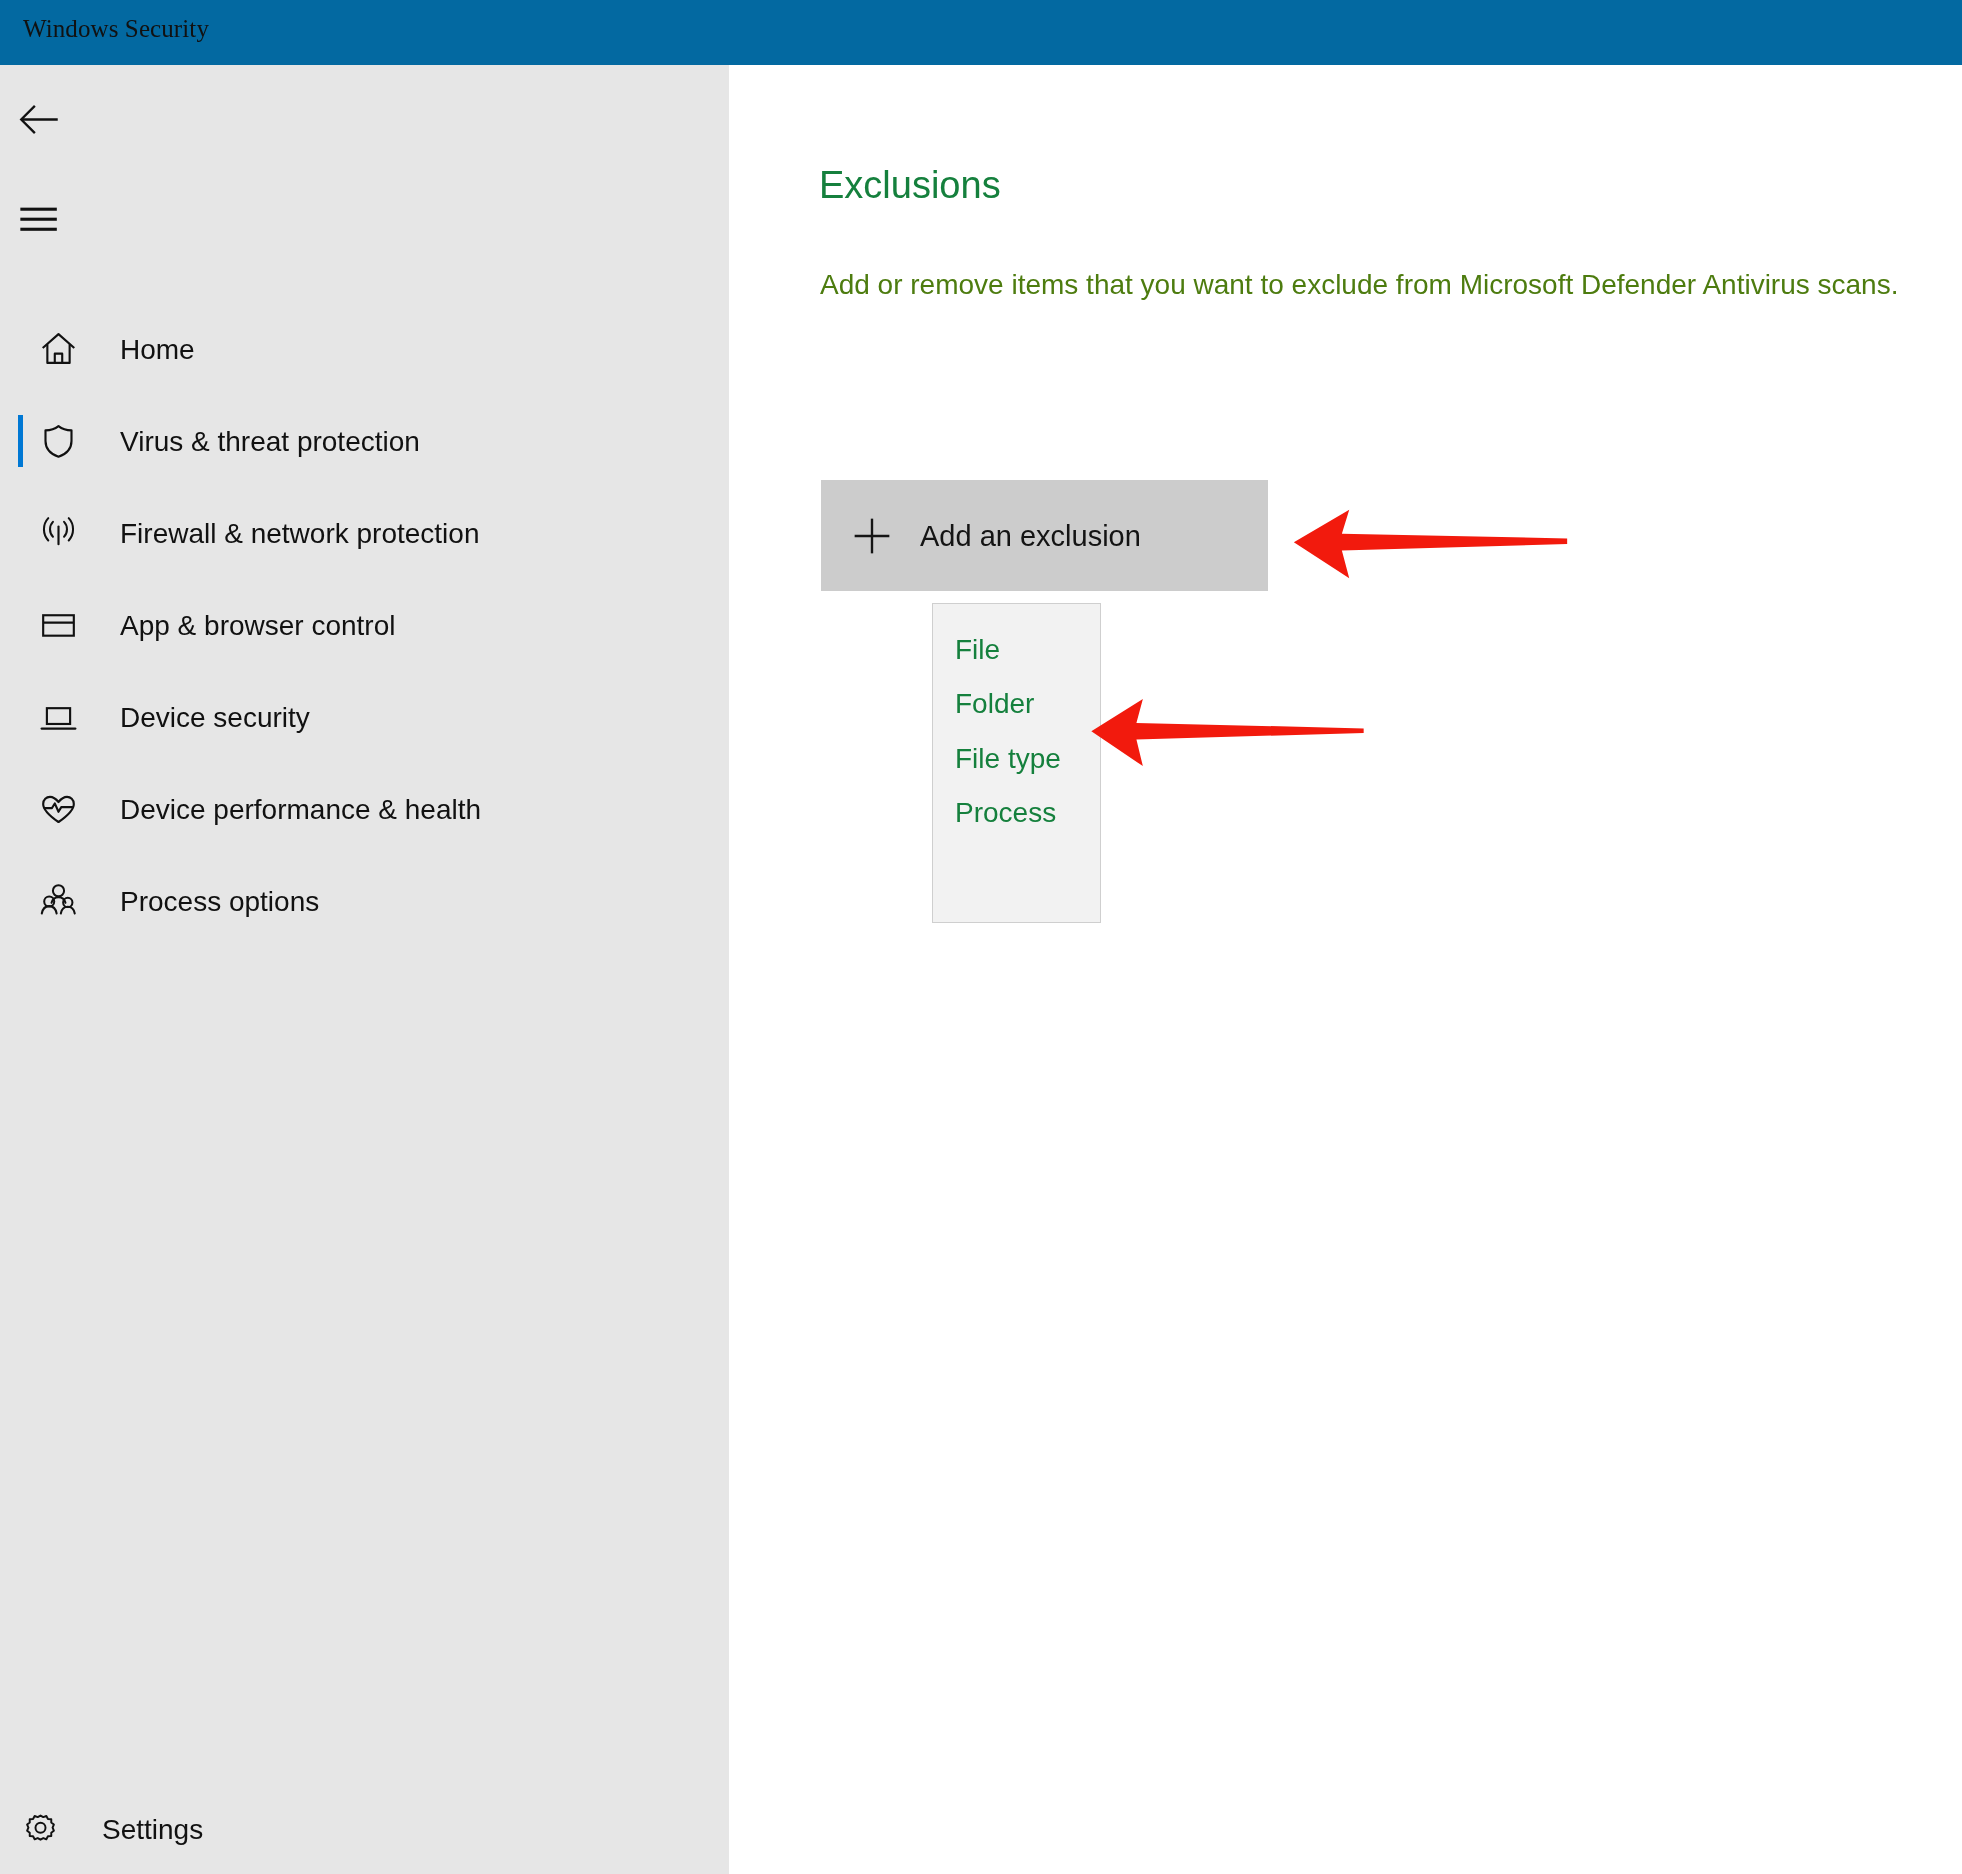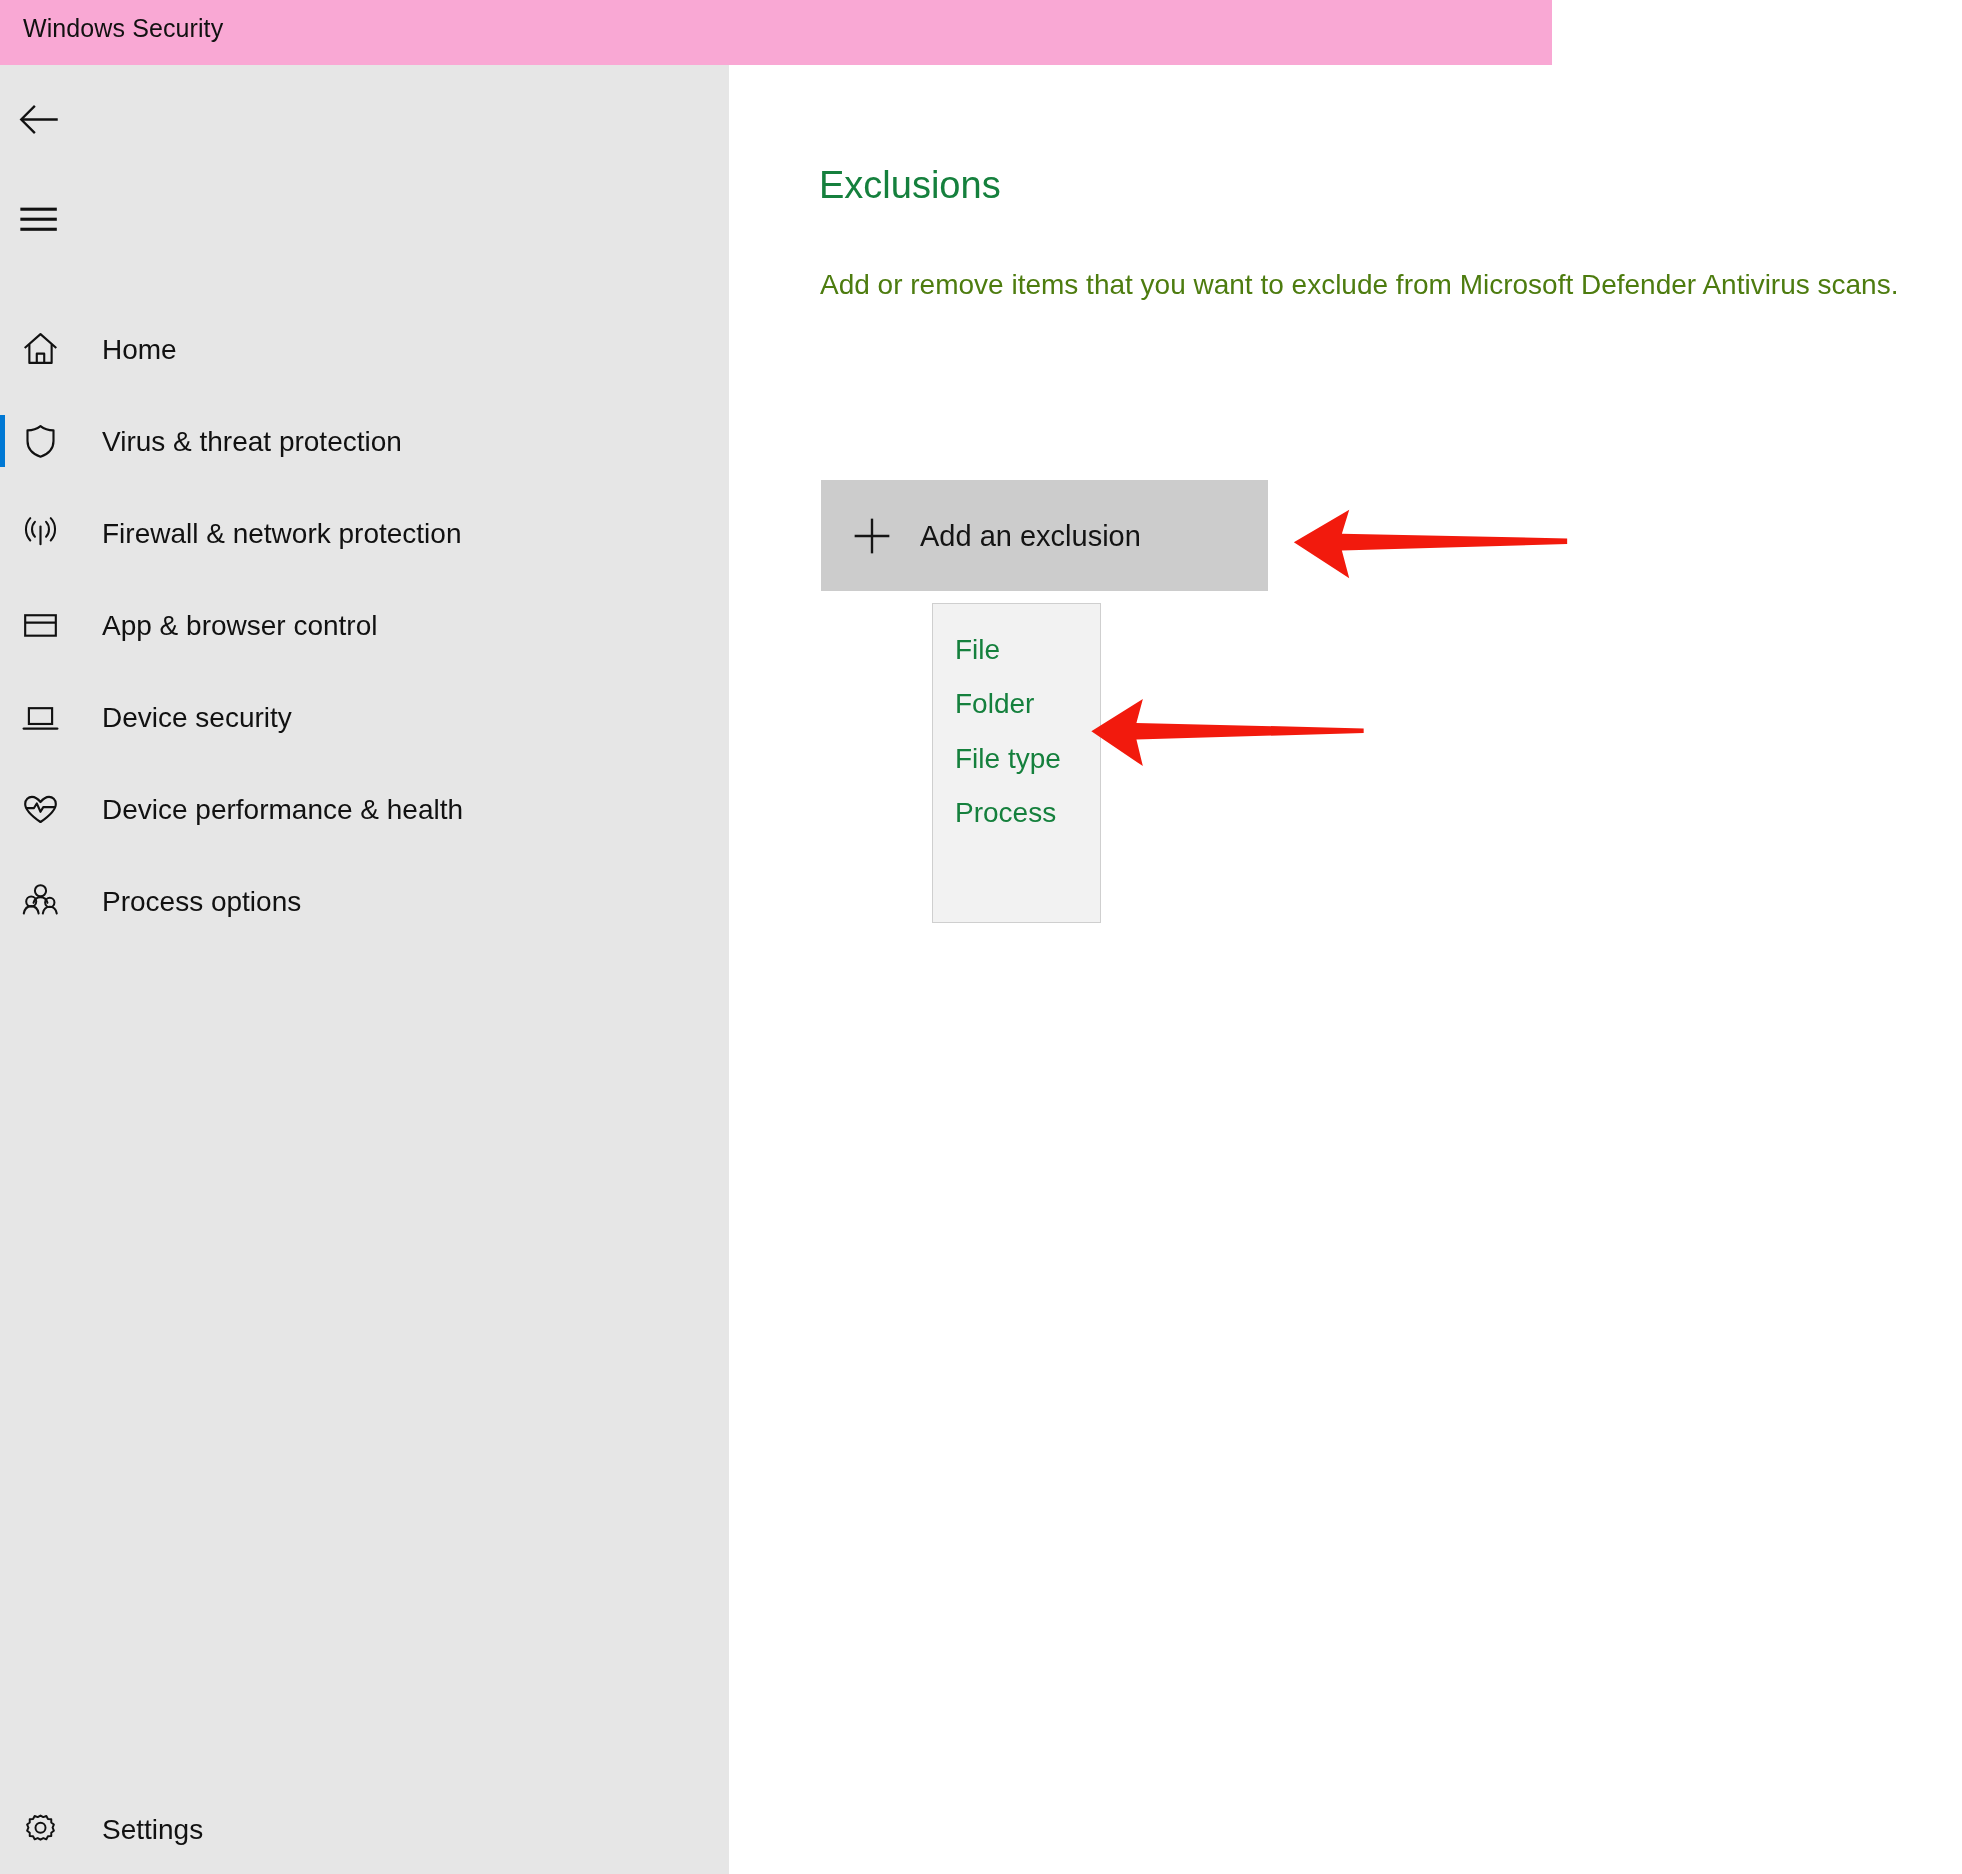--- a/index.html
+++ b/index.html
@@ -14,22 +14,23 @@
     overflow: hidden;
     font-family: "Liberation Sans", sans-serif;
     color: #000000;
     -webkit-font-smoothing: antialiased;
   }
 
   
   #titlebar {
     position: absolute;
     left: 0; top: 0;
-    width: 1552px; height: 65px;
-    background: #f9a8d4;
+    width: 1962px; height: 65px;
+    background: #0369a1;
+    font-family: Liberation Serif, serif;
   }
   #titlebar .app-title {
     position: absolute;
     left: 23px; top: 13px;
     font-size: 25px;
     line-height: 31px;
     color: #111111;
     letter-spacing: 0.1px;
     white-space: nowrap;
   }
@@ -50,20 +51,21 @@
   }
   .nav-icon-btn svg { position: absolute; left: 18.5px; top: 18.5px; }
 
   #back-btn  { top: 20px; }
   #menu-btn  { top: 120px; }
 
   .nav-list {
     position: absolute;
     left: 0; top: 238px;
     width: 729px;
+    padding-left: 18px;
   }
   .nav-item {
     position: relative;
     height: 92px;
     display: flex;
     align-items: center;
   }
   .nav-item .sel-bar {
     position: absolute;
     left: 0; top: 20px;

